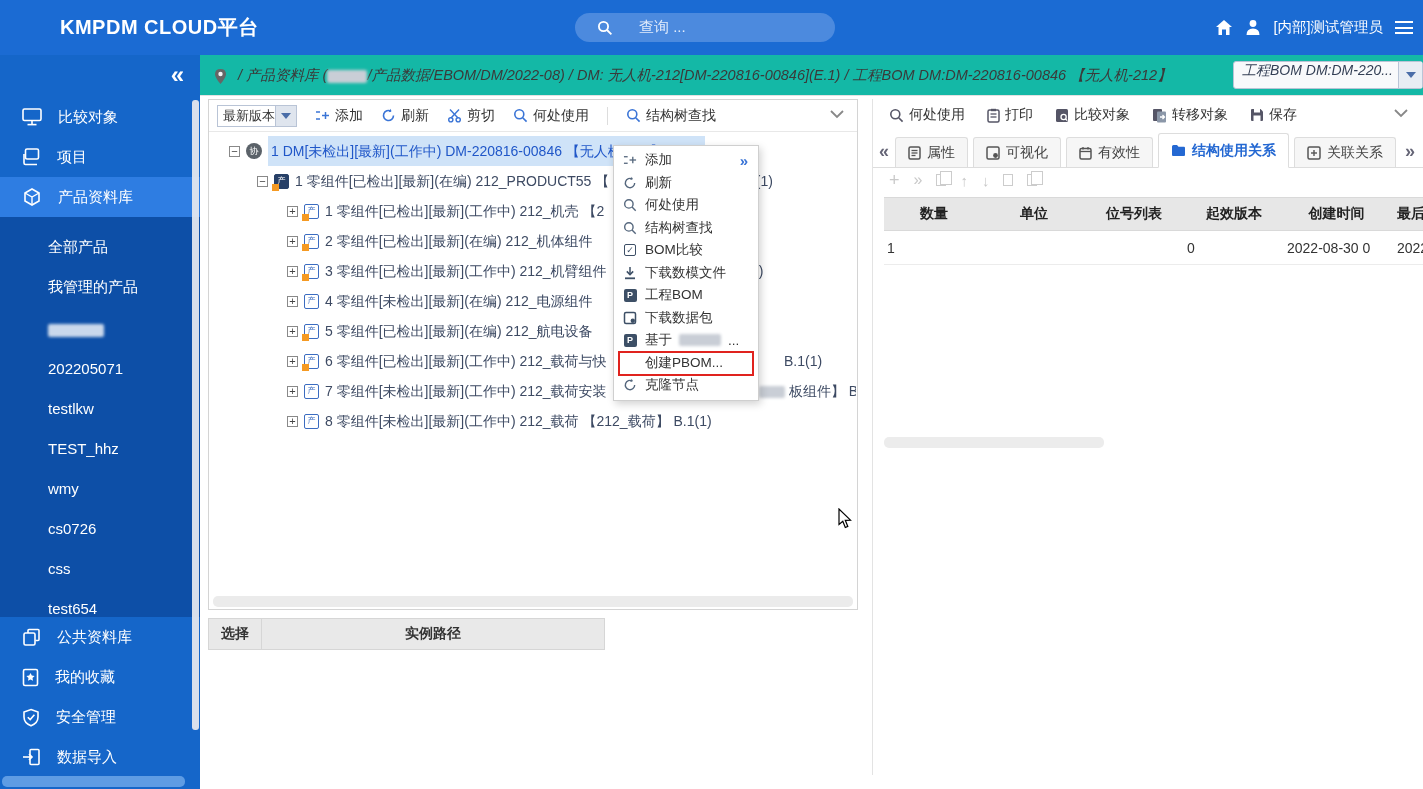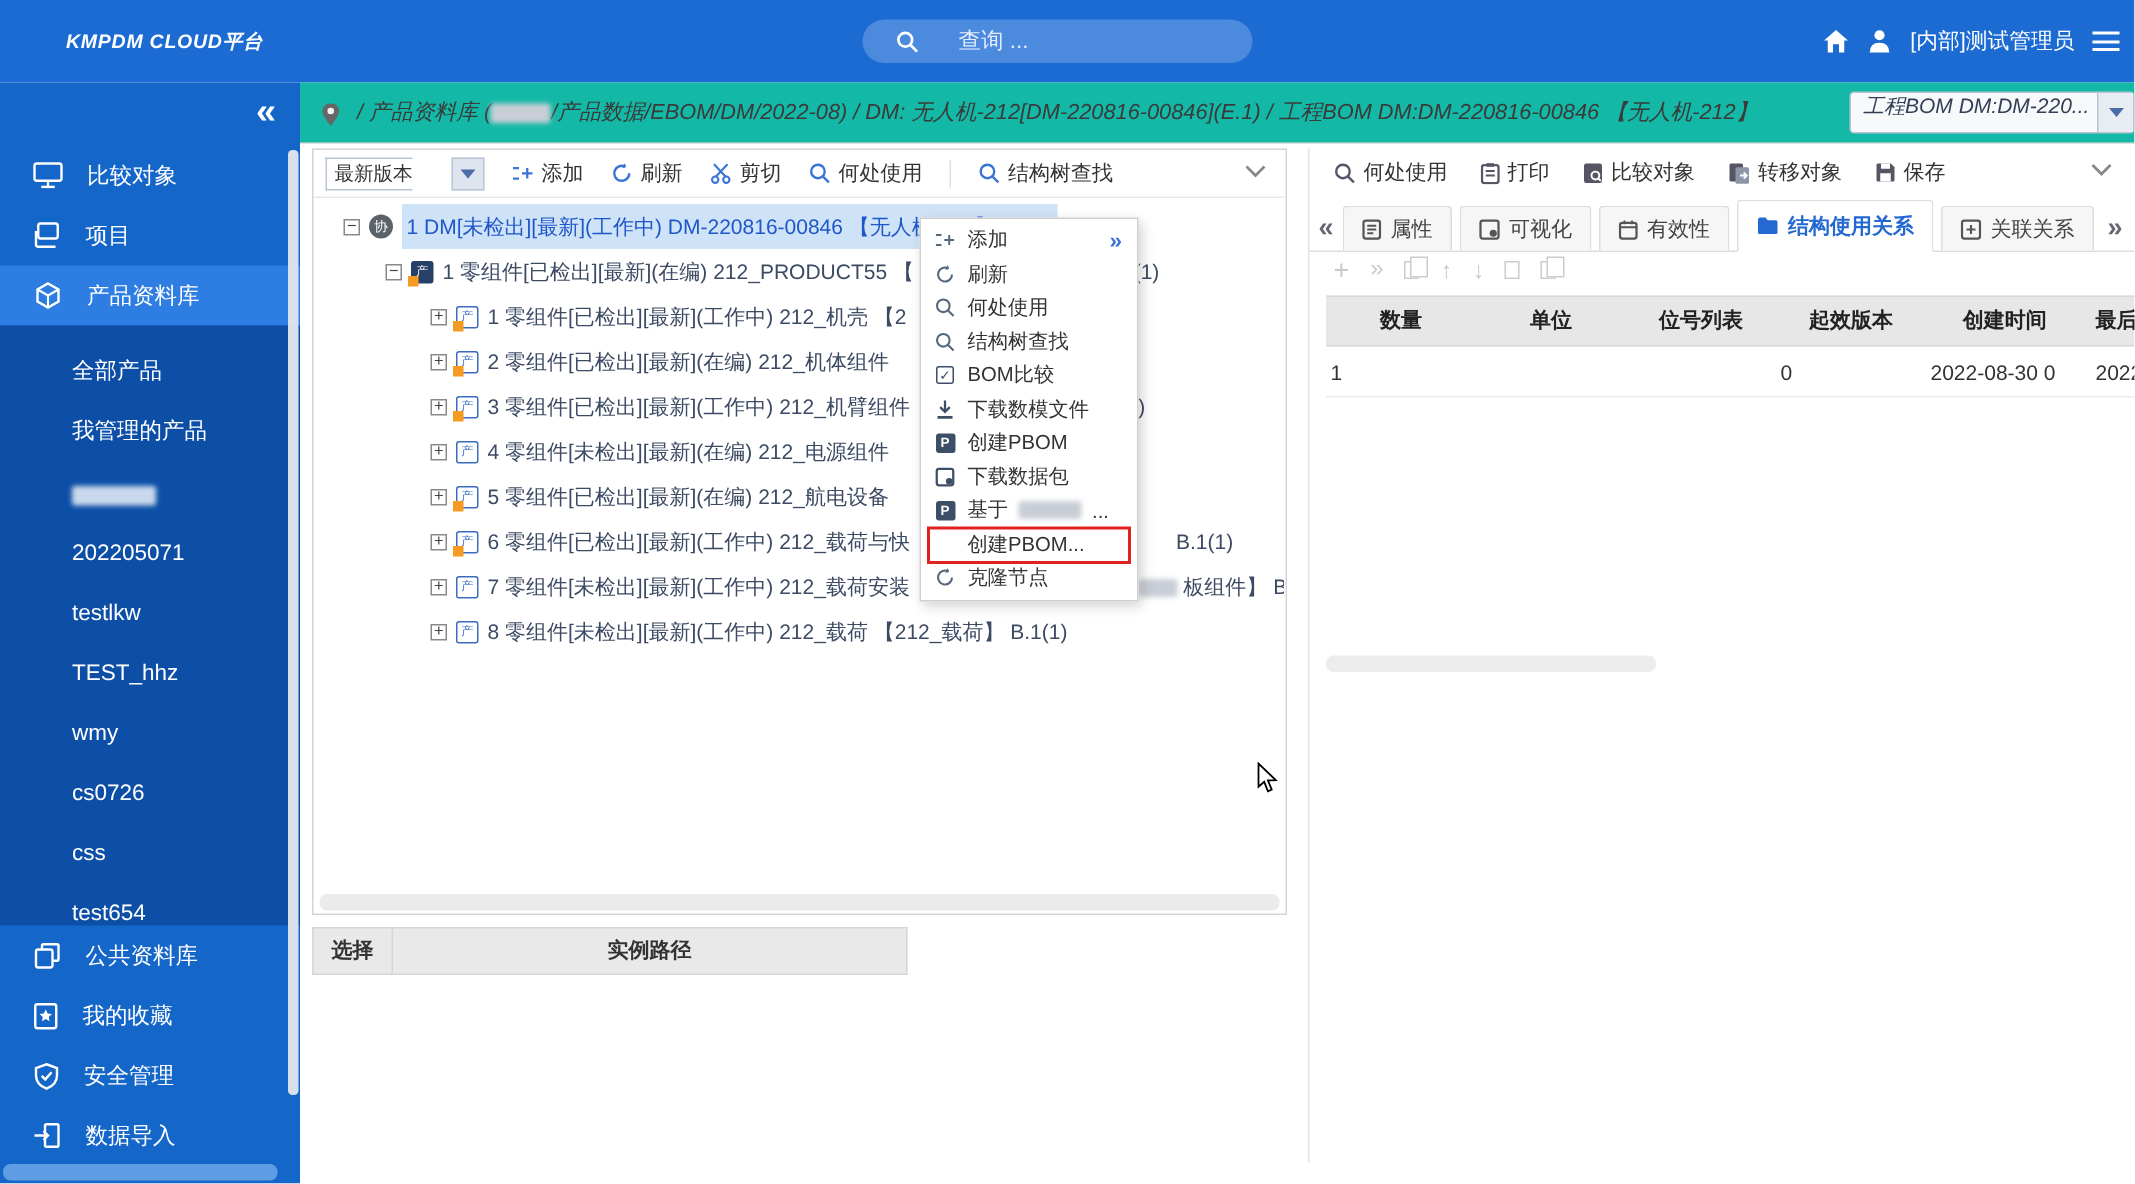--- a/index.html
+++ b/index.html
@@ -3,21 +3,21 @@
 <meta charset="utf-8">
 <style>
   * { margin:0; padding:0; box-sizing:border-box; }
   html,body { width:1423px; height:789px; }
   body { position:relative; overflow:hidden; background:#fff;
          font-family:"Liberation Sans", sans-serif; }
   .abs { position:absolute; }
 
   
   .hdr { position:absolute; left:0; top:0; width:1423px; height:55px; background:#1b6bd3; }
-  .hdr-title { position:absolute; left:44px; top:0; line-height:55px; color:#fff; font-size:13px; font-weight:bold; letter-spacing:.5px;font-style:italic; }
+  .hdr-title { position:absolute; left:60px; top:0; line-height:55px; color:#fff; font-size:20px; font-weight:bold; letter-spacing:.5px; }
   .search-pill { position:absolute; left:575px; top:13px; width:260px; height:29px; border-radius:15px; background:#4c8ade; display:flex; align-items:center; padding-left:22px; gap:26px; }
   .search-pill .ph { color:#e2ecfb; font-size:15px; }
   .hdr-right { position:absolute; right:10px; top:0; height:55px; display:flex; align-items:center; gap:12px; color:#fff; font-size:14.5px; }
   .burger { width:18px; height:13px; border-top:2px solid #fff; border-bottom:2px solid #fff; position:relative; }
   .burger::after { content:""; position:absolute; left:0; top:3.5px; width:18px; height:2px; background:#fff; }
 
   
   .sidebar { position:absolute; left:0; top:55px; width:200px; height:734px; background:#1566c9; color:#fff; }
   .collapse { position:absolute; right:16px; top:6px; font-size:24px; font-weight:bold; color:#fff; }
   .side-list { position:absolute; top:42px; left:0; width:200px; }
@@ -36,21 +36,21 @@
   .ver-dd { position:absolute; right:0; top:6px; width:190px; height:28px; background:#f8f9fb; border:1px solid #b9c4d6; border-radius:3px; display:flex; align-items:flex-start; }
   .ver-dd .val { flex:1; padding-left:8px; font-size:14px; color:#333f55; white-space:nowrap; overflow:hidden; }
   .ver-dd .btn { width:24px; height:26px; background:#e8edf4; border-left:1px solid #b9c4d6; display:flex; align-items:center; justify-content:center; }
   .tri { width:0; height:0; border-left:5px solid transparent; border-right:5px solid transparent; border-top:6px solid #4a6da8; }
 
   
   .tree-panel { position:absolute; left:208px; top:99px; width:650px; height:511px; border:1px solid #d4d4d4; background:#fff; }
   .tree-toolbar { height:32px; border-bottom:1px solid #e8e8e8; display:flex; align-items:center; padding-left:8px; gap:18px; font-size:14px; color:#333; position:relative; }
   .tb-btn { display:flex; align-items:center; gap:5px; }
   .vsep { width:1px; height:18px; background:#ddd; }
-  .sel-box { display:flex; align-items:flex-start;gap:26px; }
+  .sel-box { display:flex; align-items:flex-start; }
   .sel-box .txt { width:58px; height:22px; border:1px solid #b9c4d6; border-right:none; font-size:13px; display:flex; align-items:center; padding-left:5px; color:#333; background:#fff; }
   .sel-box .btn { width:22px; height:22px; background:#dfe5ee; border:1px solid #b9c4d6; display:flex; align-items:center; justify-content:center; }
   .tb-chev { position:absolute; right:12px; top:9px; }
 
   .tree-rows { position:absolute; top:36px; left:0; right:1px; }
   .trow { position:relative; height:30px; line-height:30px; font-size:14px; color:#3d4a63; white-space:nowrap; overflow:hidden; }
   .trow .lead { display:inline-flex; align-items:center; gap:6px; height:30px; vertical-align:top; }
   .ind0 { padding-left:20px; } .ind1 { padding-left:48px; } .ind2 { padding-left:78px; }
   .expbox { display:inline-flex; width:11px; height:11px; border:1px solid #898989; background:#fff; align-items:center; justify-content:center; font-size:11px; line-height:9px; color:#444; flex:0 0 auto; }
   .badge { display:inline-flex; width:16px; height:16px; border-radius:50%; background:#5b6269; color:#fff; font-size:9px; align-items:center; justify-content:center; flex:0 0 auto; }
@@ -453,21 +453,21 @@
           <path d="M3.8 5.4 L7 8.6 L10.2 5.4" fill="none" stroke="#3d4f66" stroke-width="1.5"></path>
           <line x1="2" y1="12.3" x2="12" y2="12.3" stroke="#3d4f66" stroke-width="1.8"></line>
         </svg>
     </span>
     <span>下载数模文件</span>
   </div>
   <div class="citem">
     <span class="cico">
         <span class="pbadge">P</span>
       </span>
-    <span>创建PBOM</span>
+    <span>工程BOM</span>
   </div>
   <div class="citem">
     <span class="cico">
       <svg width="14" height="14" viewBox="0 0 14 14">
           <rect x="1.5" y="1.5" width="11" height="11" rx="1.5" fill="none" stroke="#3d4f66" stroke-width="1.5"></rect>
           <circle cx="9.8" cy="9.8" r="2.2" fill="#3d4f66"></circle>
         </svg>
     </span>
     <span>下载数据包</span>
   </div>

